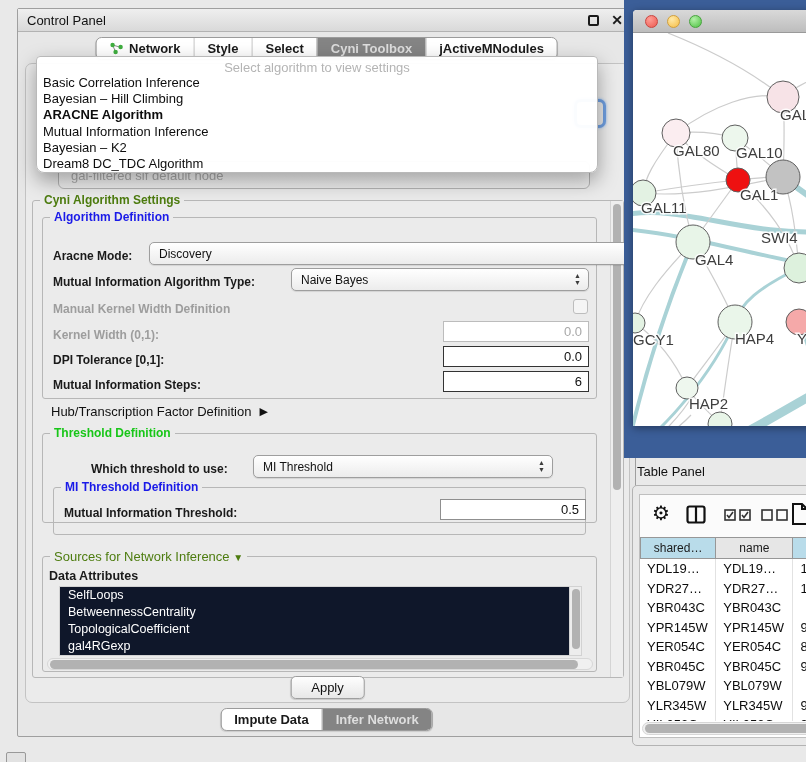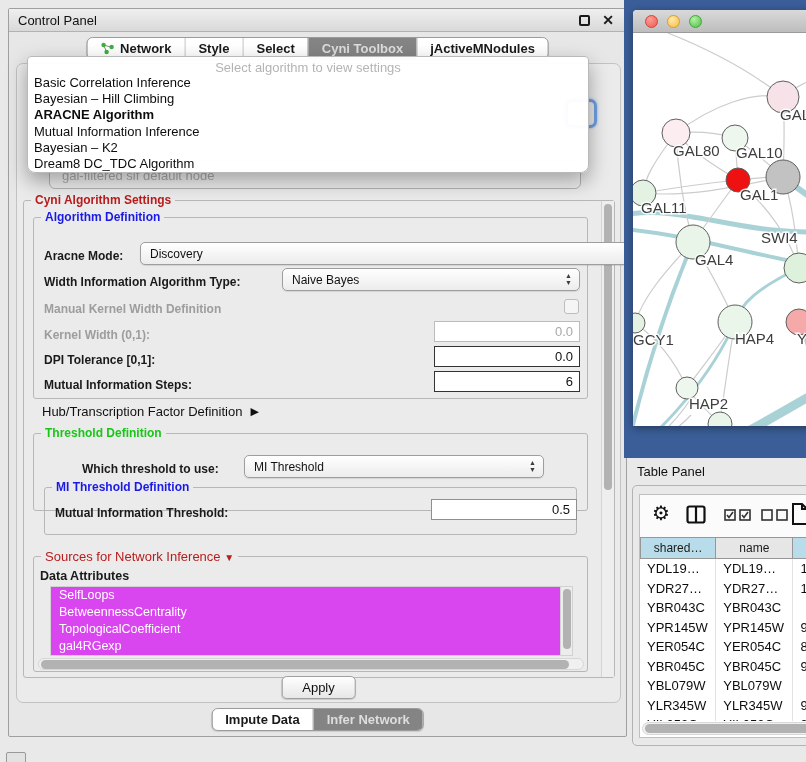--- a/index.html
+++ b/index.html
@@ -1,21 +1,21 @@
 <!DOCTYPE html>
 <html><head>
 <meta charset="utf-8">
 <style>
   * { margin:0; padding:0; box-sizing:border-box; }
   html,body { width:806px; height:762px; overflow:hidden; background:#e9e9e9;
     font-family:"Liberation Sans", sans-serif; }
   #page { position:relative; width:806px; height:762px; overflow:hidden; }
 
   
-  .cp-window { position:absolute; left:8px; top:8px; width:619px; height:729px;
+  .cp-window { position:absolute; left:17px; top:8px; width:619px; height:729px;
     background:#e7e7e7; border:1px solid #9f9f9f; border-radius:2px; }
   .cp-titlebar { position:absolute; left:0; top:0; right:0; height:23px;
     background:linear-gradient(#efefef,#d9d9d9); border-bottom:1px solid #b2b2b2;
     display:flex; align-items:center; }
   .cp-title { font-size:13px; color:#111; margin-left:9px; }
   .cp-float { position:absolute; right:36px; top:6px; width:11px; height:11px;
     border:2px solid #1a1a1a; border-radius:2px; cursor:pointer; }
   .cp-close { position:absolute; right:12px; top:3px; font-size:14px; font-weight:bold; color:#1a1a1a; cursor:pointer; }
 
   
@@ -30,21 +30,21 @@
   .bottom-tabs { top:699px; }
   .net-icon { width:14px; height:13px; margin-right:6px; }
 
   
   .inner-panel { position:absolute; left:7px; top:54px; width:605px; height:640px;
     background:#ebebeb; border:1px solid #c3c3c3; border-radius:7px; }
 
   
   .group { position:absolute; border:1px solid #b7b7b7; border-radius:3px; }
   .group-title { position:absolute; top:-8px; left:7px; background:#ebebeb; padding:0 4px;
-    font-size:12px; font-weight:bold; color:#b91c1c; white-space:nowrap; }
+    font-size:12px; font-weight:bold; color:#4d7c0f; white-space:nowrap; }
   .t-blue  { color:#1a1ae8; }
   .t-green { color:#18c618; }
 
   .lbl  { position:absolute; font-size:12px; font-weight:bold; color:#1a1a1a; white-space:nowrap; }
   .lbl.dis { color:#9d9d9d; }
 
   .combo { position:absolute; height:23px; border:1px solid #9e9e9e; border-radius:5px;
     background:linear-gradient(#ffffff,#ececec); font-size:12px; color:#111;
     display:flex; align-items:center; padding:0 22px 0 9px; cursor:pointer;
     box-shadow:0 1px 1px rgba(0,0,0,.10); }
@@ -77,21 +77,21 @@
   
   .bg-combo { position:absolute; left:40px; top:152px; width:532px; height:28px; z-index:5;
     border:1px solid #b5b5b5; border-radius:6px; background:linear-gradient(#fff,#ededed);
     font-size:13px; color:#adadad; display:flex; align-items:center; padding-left:12px; }
   .bg-focusring { position:absolute; left:556px; top:90px; width:32px; height:29px; z-index:5;
     border:3px solid #6f9fe0; border-radius:7px; background:#e8e8e8;
     box-shadow:0 0 3px #86b4ef; }
 
   
   .attr-list { position:absolute; background:#ffffff; border:1px solid #d2d2d2; overflow:hidden; }
-  .attr-item { font-size:12.5px; color:#ffffff; background:#d946ef; line-height:17px;
+  .attr-item { font-size:12.5px; color:#ffffff; background:#0f172a; line-height:17px;
     padding-left:8px; white-space:nowrap; cursor:pointer; }
 
   .apply-btn { position:absolute; left:50%; transform:translateX(-50%); top:612px;
     padding:3px 20px; font-size:13px; color:#111; background:linear-gradient(#fefefe,#e7e7e7);
     border:1px solid #9e9e9e; border-radius:5px; cursor:pointer;
     box-shadow:0 1px 1px rgba(0,0,0,.15); }
 
   .hub-row { position:absolute; font-size:13px; color:#111; display:flex; align-items:center; }
   .tri { font-size:11px; margin-left:8px; color:#111; }
 
@@ -176,21 +176,21 @@
 
           <span class="lbl" style="left:10px; top:31px;">Aracne Mode:</span>
           <div class="combo" style="left:106px; top:24px; width:504px;">
             <span>Discovery</span>
             <span class="arrows">
                 <span>▲</span>
                 <span>▼</span>
               </span>
           </div>
 
-          <span class="lbl" style="left:10px; top:57px;">Width Information Algorithm Type:</span>
+          <span class="lbl" style="left:10px; top:57px;">Mutual Information Algorithm Type:</span>
           <div class="combo" style="left:248px; top:50px; width:298px;">
             <span>Naive Bayes</span>
             <span class="arrows">
                 <span>▲</span>
                 <span>▼</span>
               </span>
           </div>
 
           <span class="lbl dis" style="left:10px; top:84px;">Manual Kernel Width Definition</span>
           <span class="checkbox" style="right:8px; top:81px;"></span>
@@ -203,21 +203,21 @@
 
           <span class="lbl" style="left:10px; top:160px;">Mutual Information Steps:</span>
           <div class="tinput" style="left:400px; top:153px; width:146px;">6</div>
         </div>
 
         <div class="hub-row" style="left:18px; top:203px;">
           <span>Hub/Transcription Factor Definition</span>
           <span class="tri">▶</span>
         </div>
 
-        <div class="group" style="left:9px; top:232px; width:555px; height:78px;">
+        <div class="group" style="left:9px; top:232px; width:555px; height:90px;">
           <span class="group-title t-green">Threshold Definition</span>
 
           <span class="lbl" style="left:48px; top:28px;">Which threshold to use:</span>
           <div class="combo" style="left:210px; top:21px; width:300px;">
             <span>MI Threshold</span>
             <span class="arrows">
                 <span>▲</span>
                 <span>▼</span>
               </span>
           </div>

